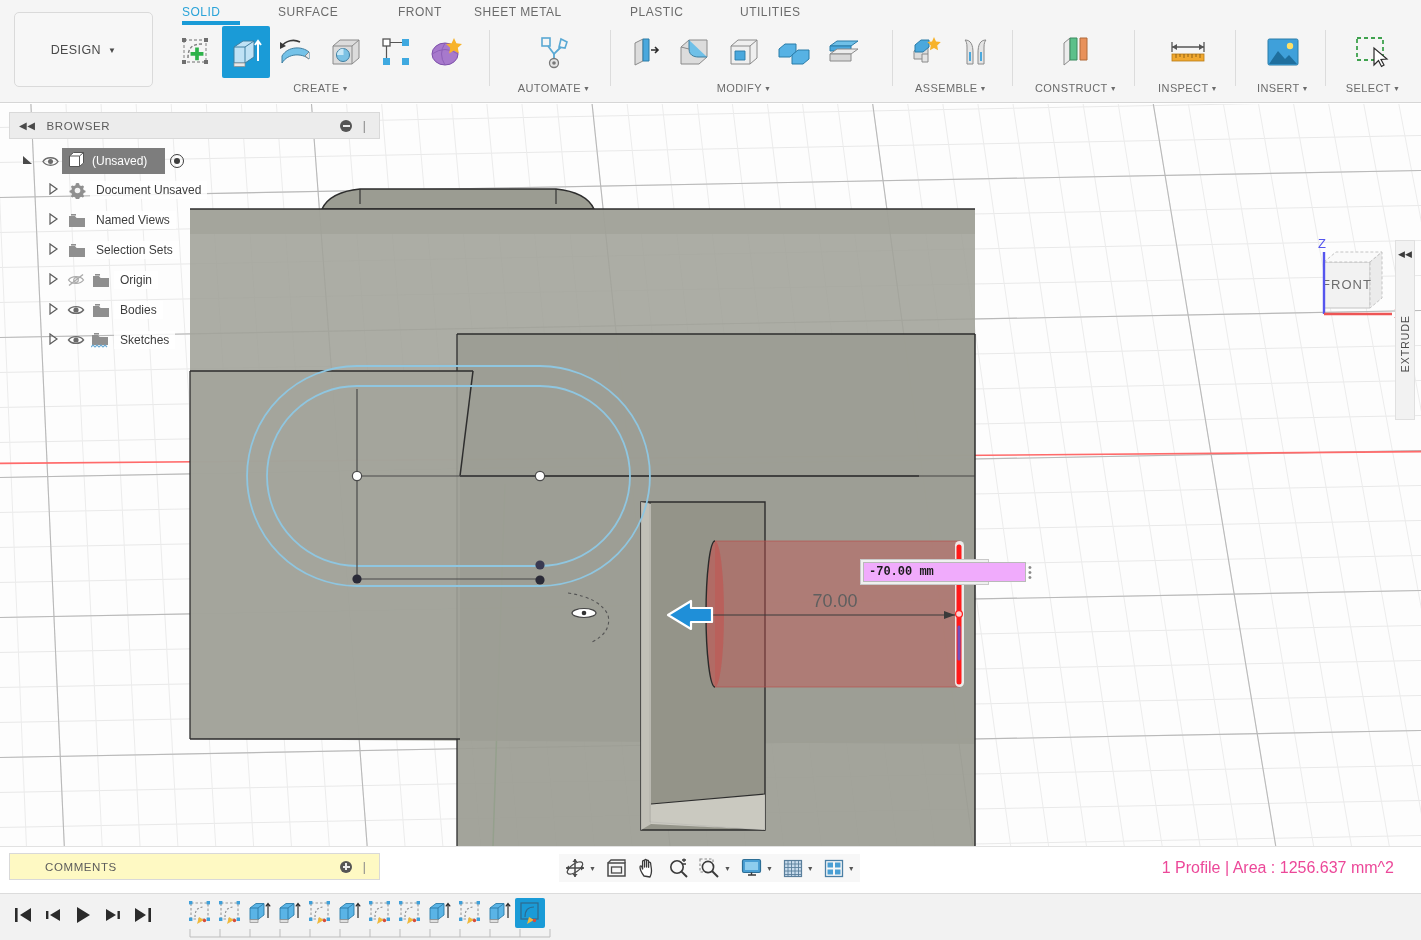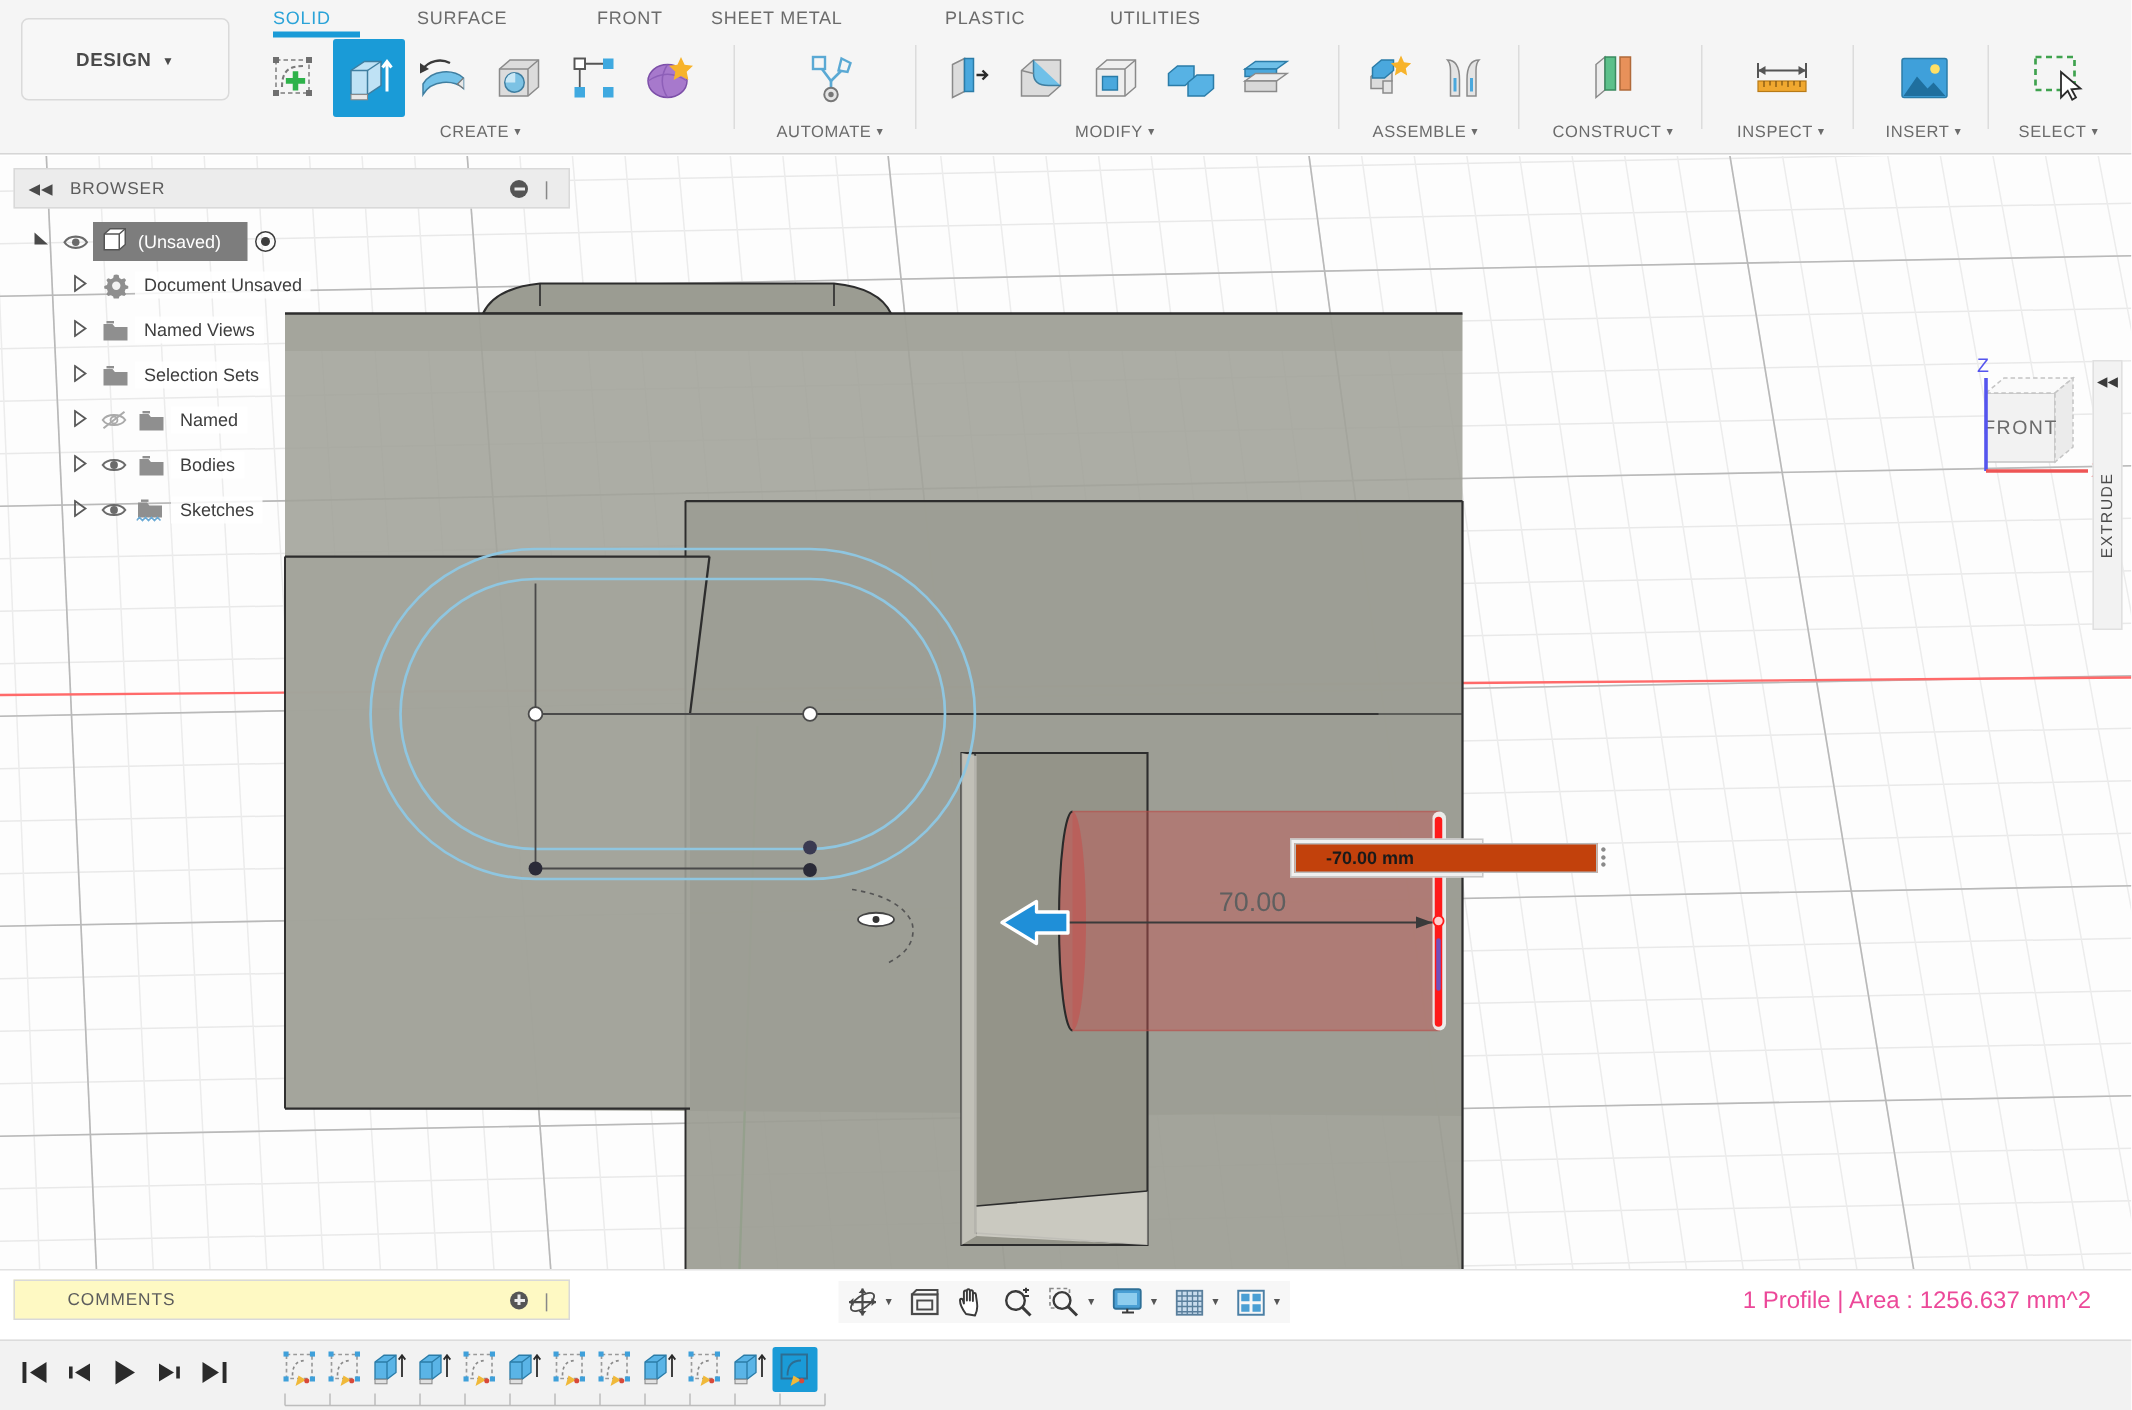--- a/index.html
+++ b/index.html
@@ -11,24 +11,24 @@
   }
   #app { position: relative; width: 1421px; height: 940px; }
 
   
   .ribbon {
     position: absolute; left: 0; top: 0; width: 1421px; height: 103px;
     background: #f5f5f5;
     border-bottom: 1px solid #d6d6d6;
   }
   .design-btn {
-    position: absolute; left: 14px; top: 12px; width: 139px; height: 55px;
+    position: absolute; left: 14px; top: 12px; width: 139px; height: 75px;
     border: 1px solid #dadada; border-radius: 5px; background: #f7f7f7;
     display: flex; align-items: center; justify-content: center;
-    font-size: 12.5px; color: #4a4a4a; letter-spacing: .4px; font-weight: bold;
+    font-size: 12.5px; color: #4a4a4a; letter-spacing: .4px; font-weight: normal;
     cursor: pointer;
   }
   .design-btn .caret { margin-left: 7px; font-size: 8px; position: relative; top: 1px; }
 
   .tabs { position: absolute; left: 160px; top: 0; height: 26px; }
   .tab {
     position: absolute; top: 5px; font-size: 12px; color: #6b6b6b;
     letter-spacing: .5px; cursor: pointer; white-space: nowrap;
   }
   .tab.active { color: #2aa3d8; }
@@ -112,23 +112,23 @@
 
   
   .dim-box {
     position: absolute; left: 860px; top: 559px; width: 129px; height: 26px;
     background: #f0f0f0; border: 1px solid #c9c9c9;
     display: flex; align-items: center;
   }
   .dim-grip { width: 12px; height: 100%; background:
      repeating-linear-gradient(135deg,#cfcfcf 0 1px,transparent 1px 3px); }
   .dim-input {
-    flex: 1; height: 20px; margin: 0 2px; background: #c2410c; border: 1px solid #b9b9b9;
-    font-size: 12px; color: #1a1a1a; font-family: Liberation Sans, sans-serif;
-    padding: 0 20px; font-weight: bold;
+    flex: 1; height: 20px; margin: 0 2px; background: #f0abfc; border: 1px solid #b9b9b9;
+    font-size: 12px; color: #1a1a1a; font-family: Liberation Mono, monospace;
+    padding: 0 5px; font-weight: bold;
   }
   .dim-kebab { width: 16px; text-align:center; color:#8a8a8a; font-size: 11px; line-height:5px; cursor:pointer;}
 
   
   .comments {
     position: absolute; left: 9px; top: 853px; width: 371px; height: 27px;
     background: #fef9c3; border: 1px solid #d9d9d9;
     display: flex; align-items: center; padding: 0 9px;
     font-size: 11.5px; color: #5c5c5c; letter-spacing: .6px;
   }
@@ -706,21 +706,21 @@
           <circle cx="9" cy="7" r="2.3" fill="none" stroke="#aaa" stroke-width="1.2"></circle>
           <path d="M2 12.5 L16 1.5" stroke="#aaa" stroke-width="1.4"></path>
         </svg>
       </span>
       <span class="ticon">
         <svg width="18" height="15" viewBox="0 0 18 15">
           <path d="M1 3 L7 3 L8.6 5 L17 5 L17 14 L1 14 Z" fill="#8f8f8f"></path>
           <rect x="3" y="1" width="5" height="1.6" fill="#8f8f8f"></rect>
         </svg>
       </span>
-      <span class="tlabel">Named</span>
+      <span class="tlabel">Origin</span>
     </div>
 
     <div class="trow" style="padding-left:26px;">
       <span class="twist">
         <svg width="11" height="12" viewBox="0 0 11 12">
             <path d="M2 1 L9 6 L2 11 Z" fill="none" stroke="#5a5a5a" stroke-width="1.2"></path>
           </svg>
       </span>
       <span class="eye">
         <svg width="18" height="14" viewBox="0 0 18 14">

